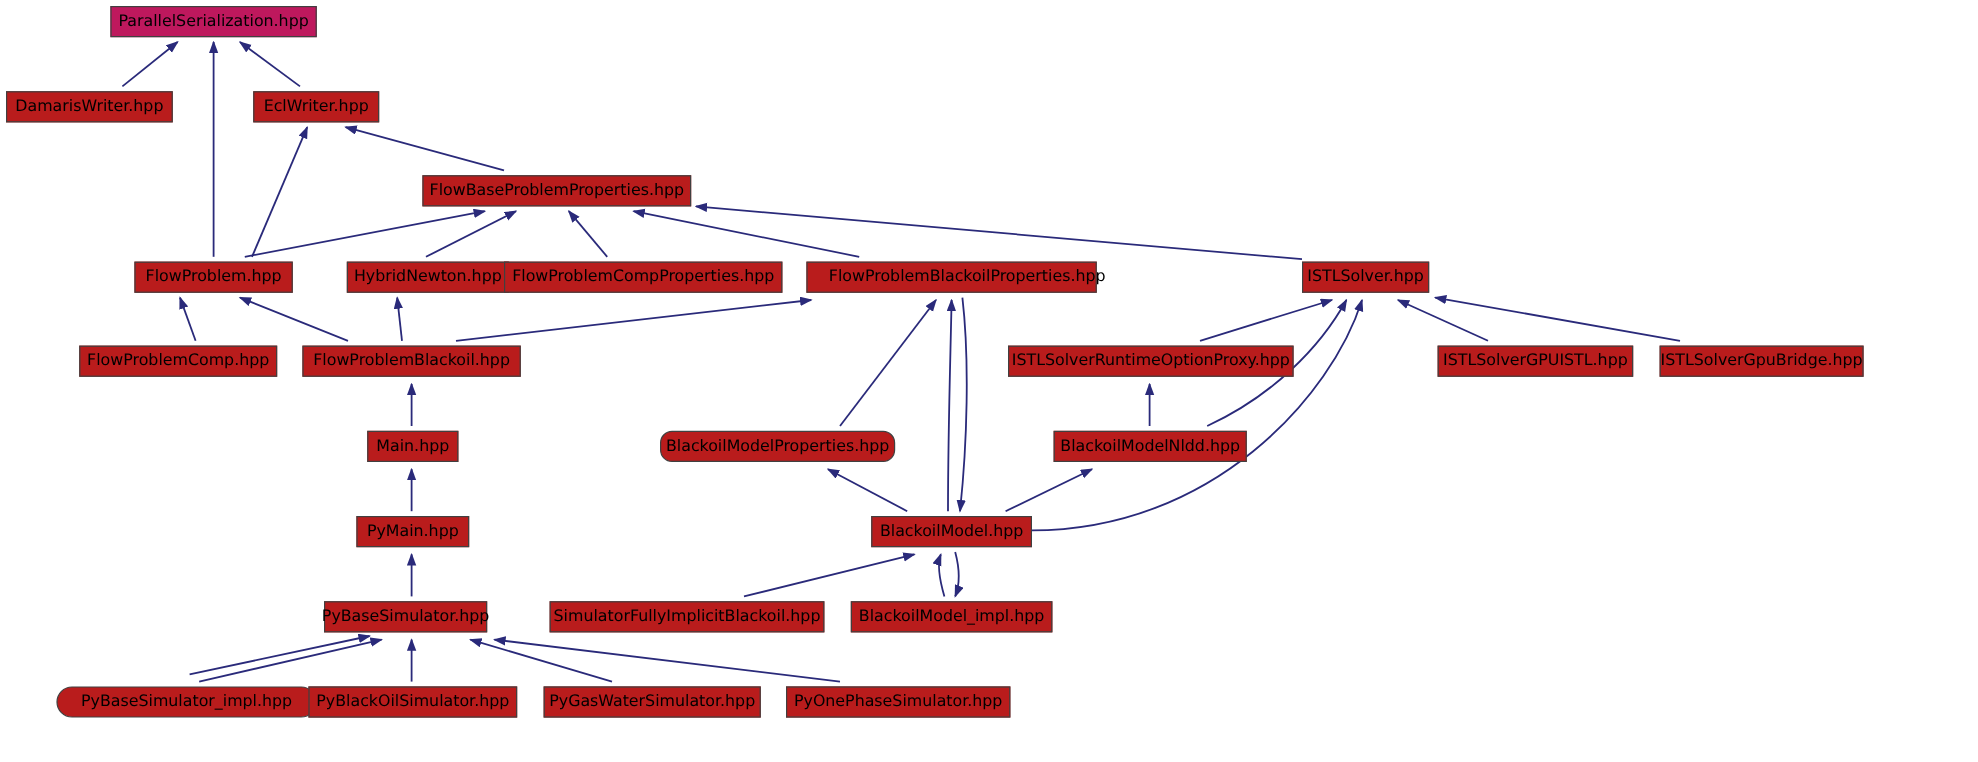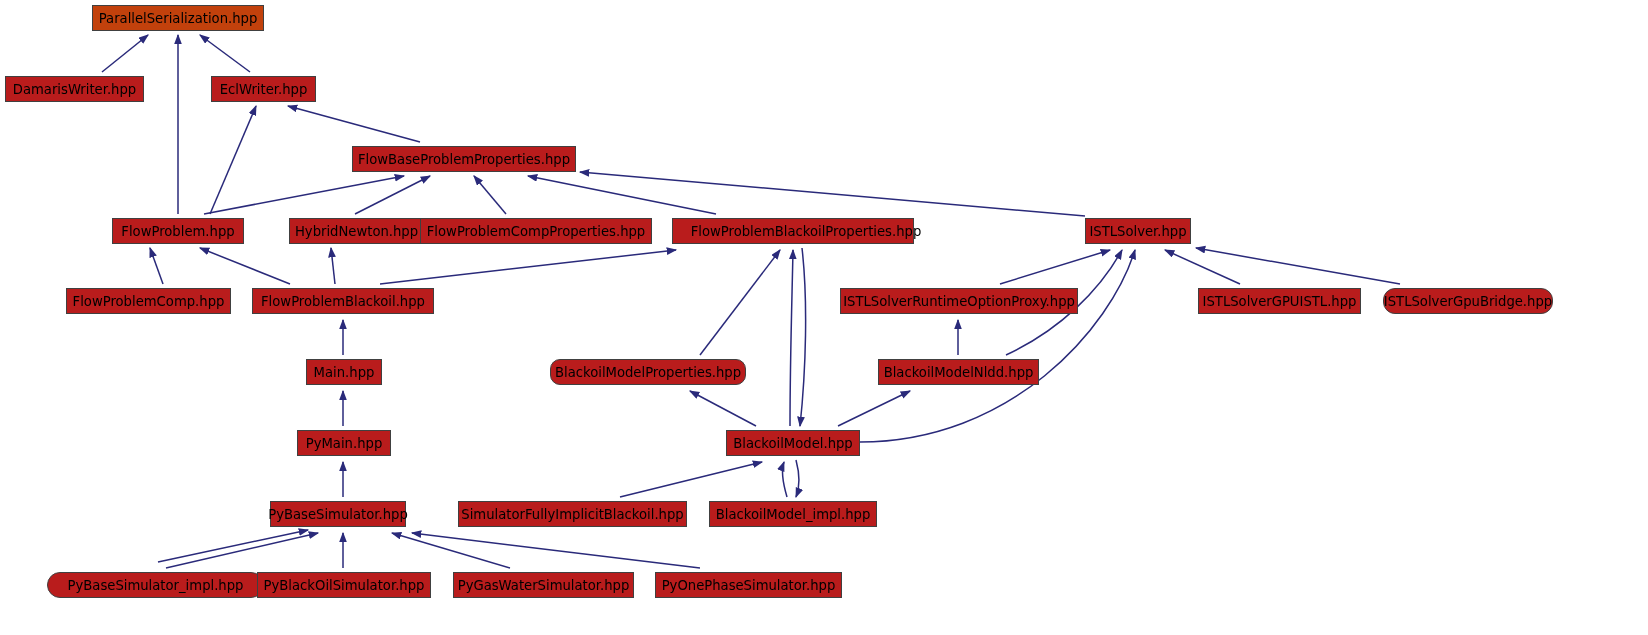--- a/index.html
+++ b/index.html
@@ -30,21 +30,21 @@
     font-size: 13.2px;
     line-height: 1;
     display: flex;
     align-items: center;
     justify-content: center;
     white-space: nowrap;
     letter-spacing: 0px;
     z-index: 3;
   }
   .node.root {
-    background: #c2410c;
+    background: #be185d;
     border: 1px solid #404040;
   }
   .node-label {
     display: block;
     padding: 0 6px;
     transform: translateY(0.5px);
   }
 </style>
 </head>
 <body>
@@ -128,21 +128,21 @@
       </div>
       <div class="node" style="left: 252px; top: 288px; width: 182px; height: 26px;">
         <span class="node-label">FlowProblemBlackoil.hpp</span>
       </div>
       <div class="node" style="left: 840px; top: 288px; width: 238px; height: 26px;">
         <span class="node-label">ISTLSolverRuntimeOptionProxy.hpp</span>
       </div>
       <div class="node" style="left: 1198px; top: 288px; width: 163px; height: 26px;">
         <span class="node-label">ISTLSolverGPUISTL.hpp</span>
       </div>
-      <div class="node" style="left: 1383px; top: 288px; width: 170px; height: 26px; border-radius: 12px;">
+      <div class="node" style="left: 1383px; top: 288px; width: 170px; height: 26px;">
         <span class="node-label">ISTLSolverGpuBridge.hpp</span>
       </div>
       <div class="node" style="left: 306px; top: 359px; width: 76px; height: 26px;">
         <span class="node-label">Main.hpp</span>
       </div>
       <div class="node" style="left: 550px; top: 359px; width: 196px; height: 26px; border-radius: 10px;">
         <span class="node-label">BlackoilModelProperties.hpp</span>
       </div>
       <div class="node" style="left: 878px; top: 359px; width: 161px; height: 26px;">
         <span class="node-label">BlackoilModelNldd.hpp</span>

